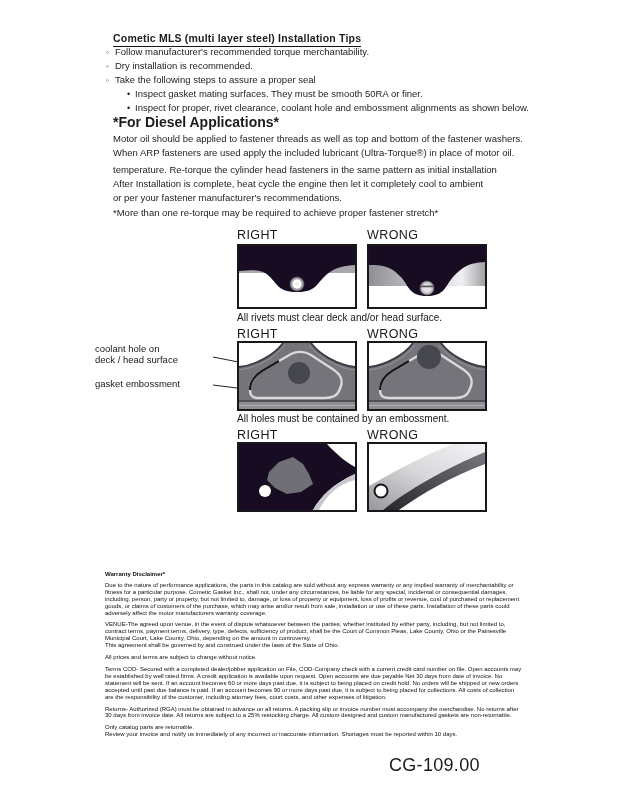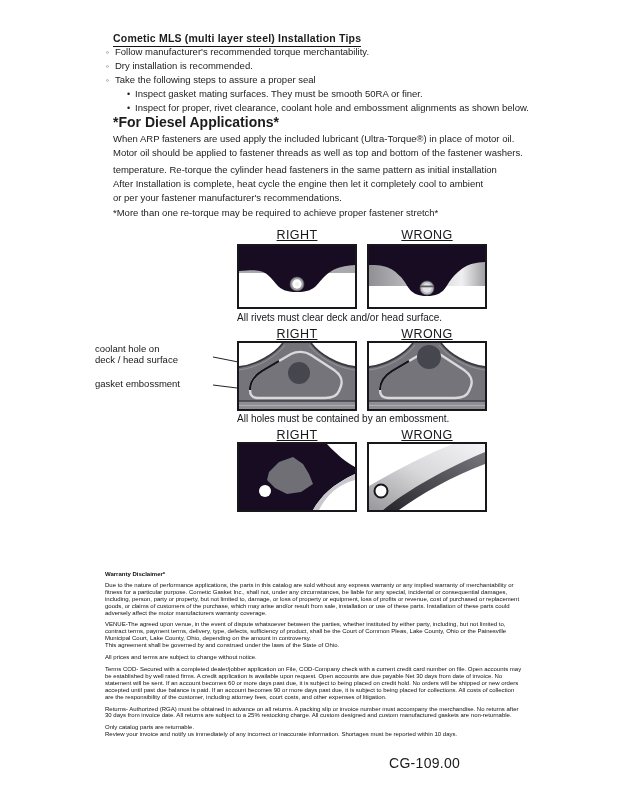--- a/index.html
+++ b/index.html
@@ -6,31 +6,31 @@
   .page{position:relative;width:618px;height:800px;background:#ffffff;overflow:hidden;
         font-family:"Liberation Sans", sans-serif;color:#1c1c1c;}
   .abs{position:absolute;}
   .title{font-size:10.5px;font-weight:bold;letter-spacing:.2px;border-bottom:1.5px solid #141414;padding-bottom:2px;white-space:nowrap;}
   .b-row{display:flex;align-items:baseline;height:14px;line-height:14px;font-size:9.5px;white-space:nowrap;}
   .b-marker{width:9px;font-size:8px;flex:0 0 9px;}
   .b-sub{margin-left:21px;}
   .b-sub .b-marker{font-size:9px;width:8px;flex-basis:8px;}
   .diesel-h{font-size:14px;font-weight:bold;white-space:nowrap;}
   .para div{font-size:9.5px;line-height:14px;white-space:nowrap;}
-  .rw{width:120px;text-align:center;font-size:12.5px;letter-spacing:.4px;color:#17171c;text-decoration:underline;}
+  .rw{width:120px;text-align:left;font-size:12.5px;letter-spacing:.4px;color:#17171c;}
   .dbox{width:120px;height:65px;border:2px solid #17171c;box-sizing:border-box;background:#fff;}
   .dbox2{height:70px;}
   .caption{font-size:10px;white-space:nowrap;color:#17171c;text-align:center;}
   .caption2 div{font-size:10.5px;line-height:12px;white-space:nowrap;}
   .side-label{width:115px;text-align:left;font-size:9.5px;line-height:10.5px;color:#17171c;}
   .fine{font-size:6px;line-height:6.9px;color:#101010;}
   .fine .fp{margin:0 0 5px 0;}
   .fine .fh{font-weight:bold;margin:0 0 4px 0;}
   .fine div{white-space:nowrap;}
-  .pagenum{font-size:14px;letter-spacing:.3px;color:#1a1a1a;}
+  .pagenum{font-size:18px;letter-spacing:.3px;color:#1a1a1a;}
   svg{display:block;}
 </style>
 </head>
 <body>
 
 <div class="page">
 
   <div class="abs title" style="left:113px;top:32px;">Cometic MLS (multi layer steel) Installation Tips</div>
 
   <div class="abs" style="left:106px;top:45px;">
@@ -51,22 +51,22 @@
       <span>Inspect gasket mating surfaces.  They must be smooth 50RA or finer.</span>
     </div>
     <div class="b-row b-sub">
       <span class="b-marker">•</span>
       <span>Inspect for proper, rivet clearance, coolant hole and embossment alignments as shown below.</span>
     </div>
   </div>
 
   <div class="abs diesel-h" style="left:113px;top:114px;">*For Diesel Applications*</div>
   <div class="abs para" style="left:113px;top:132px;">
+    <div>Motor oil should be applied to fastener threads as well as top and bottom of the fastener washers.</div>
     <div>When ARP fasteners are used apply the included lubricant (Ultra-Torque®) in place of motor oil.</div>
-    <div>Motor oil should be applied to fastener threads as well as top and bottom of the fastener washers.</div>
   </div>
   <div class="abs para" style="left:113px;top:163px;">
     <div>temperature. Re-torque the cylinder head fasteners in the same pattern as initial installation</div>
     <div>After Installation is complete, heat cycle the engine then let it completely cool to ambient</div>
     <div>or per your fastener manufacturer's recommendations.</div>
   </div>
   <div class="abs para" style="left:113px;top:206px;">
     <div>*More than one re-torque may be required to achieve proper fastener stretch*</div>
   </div>
 

